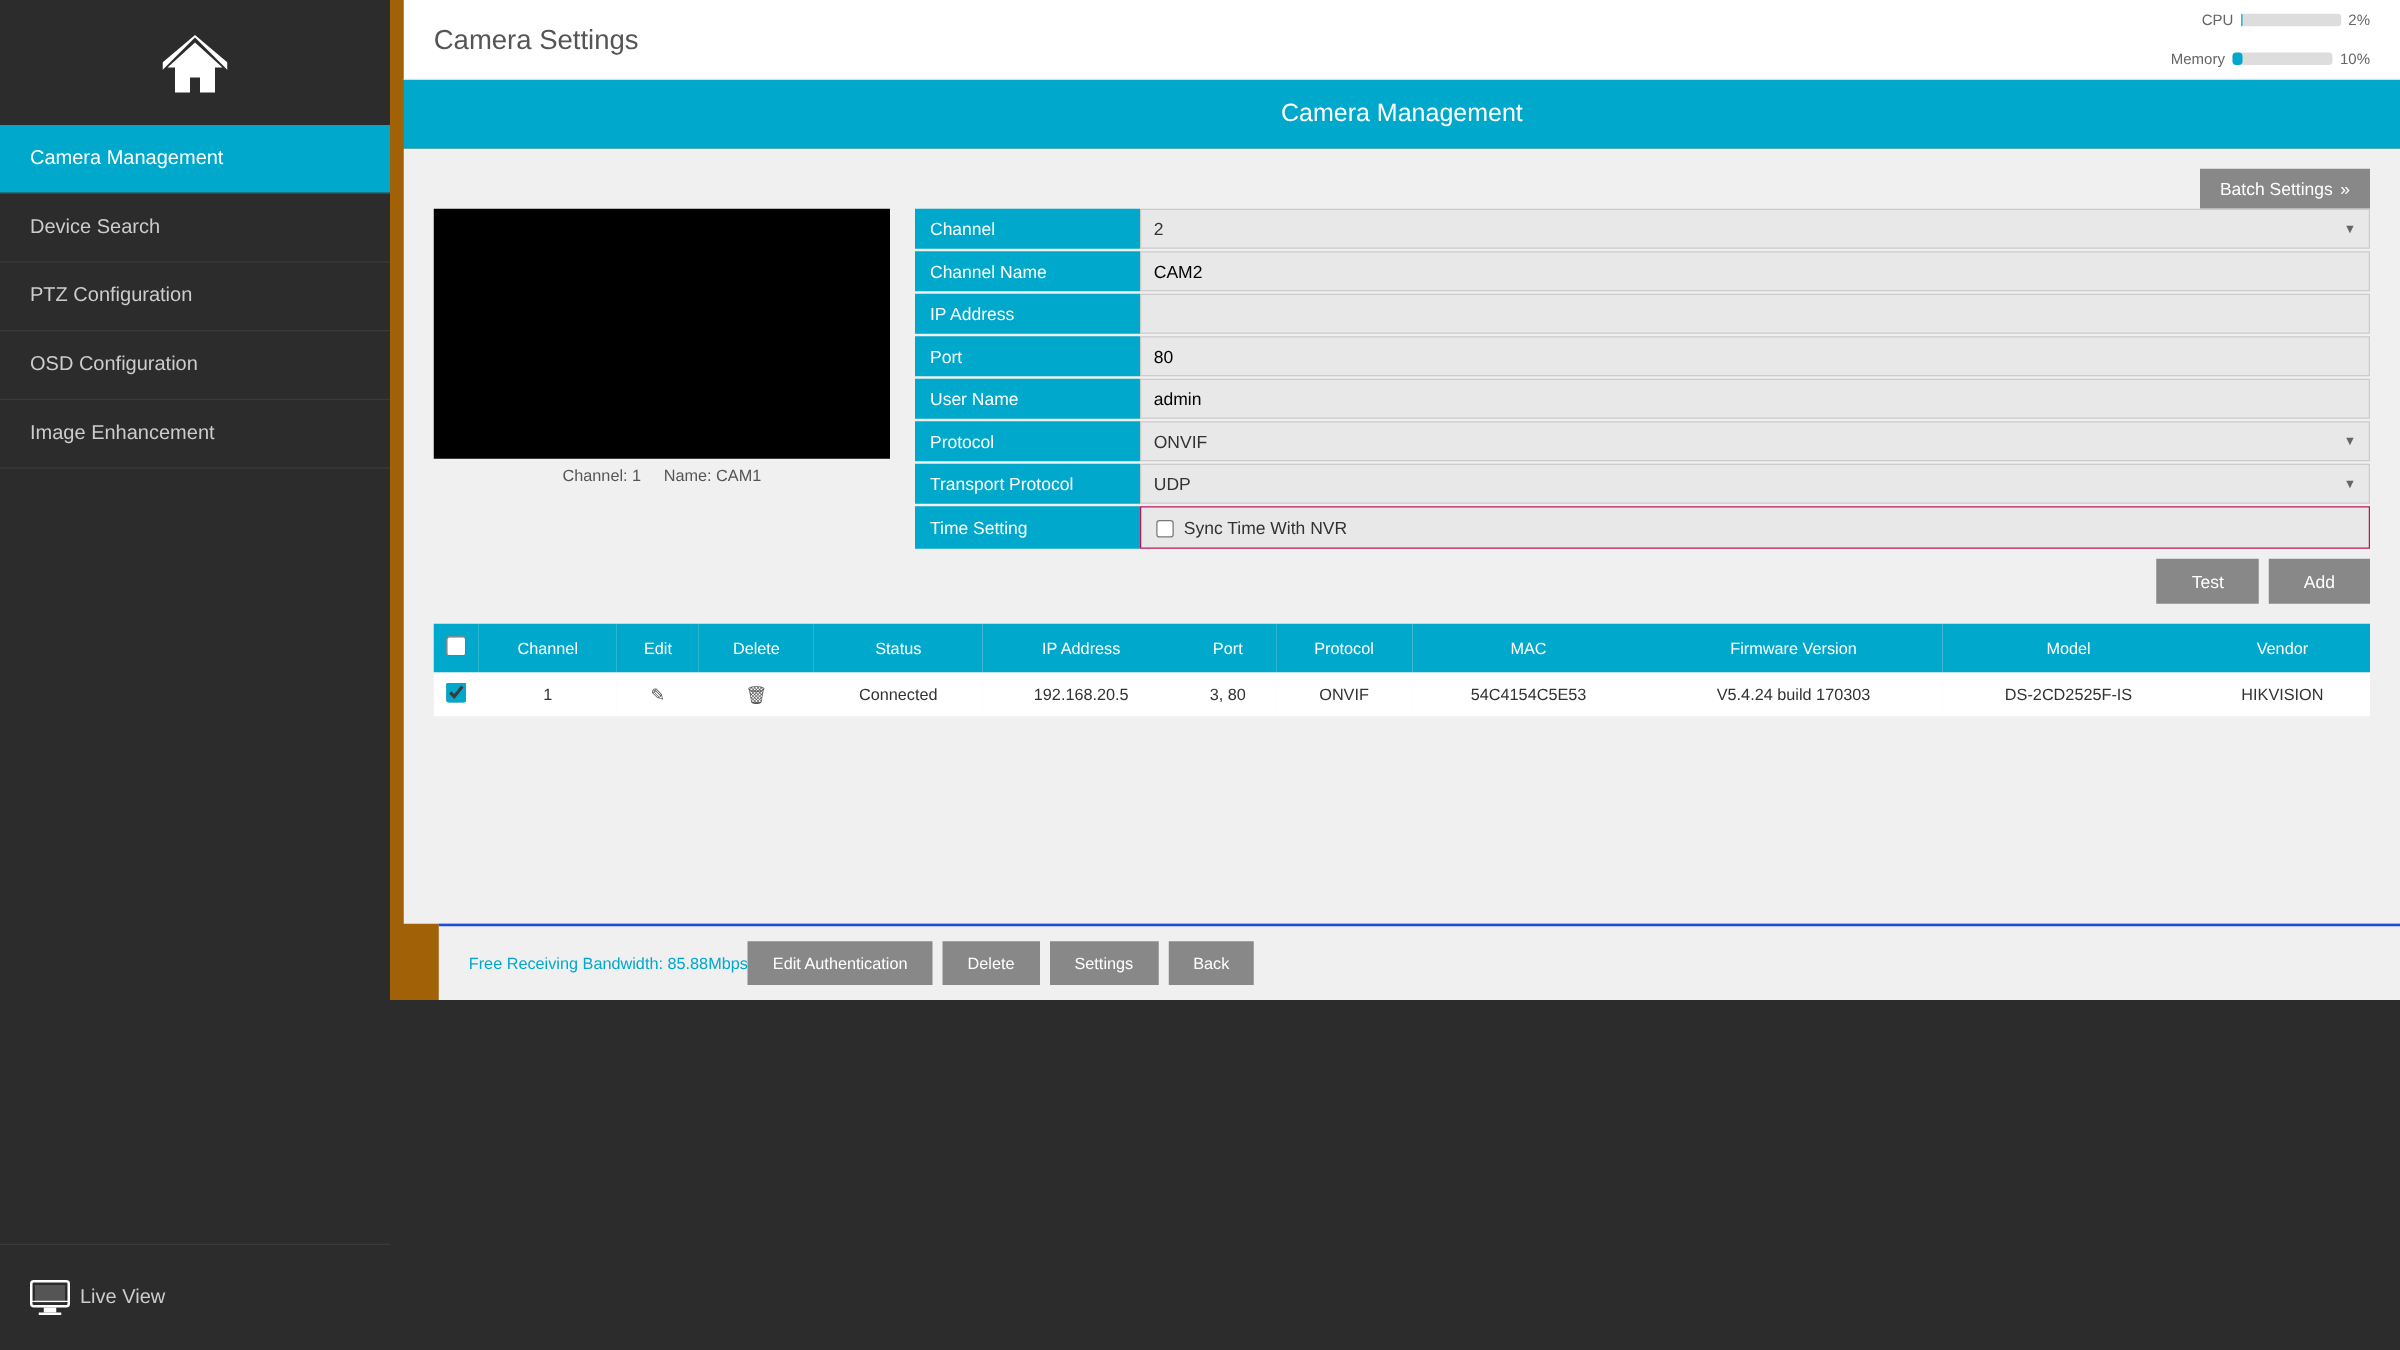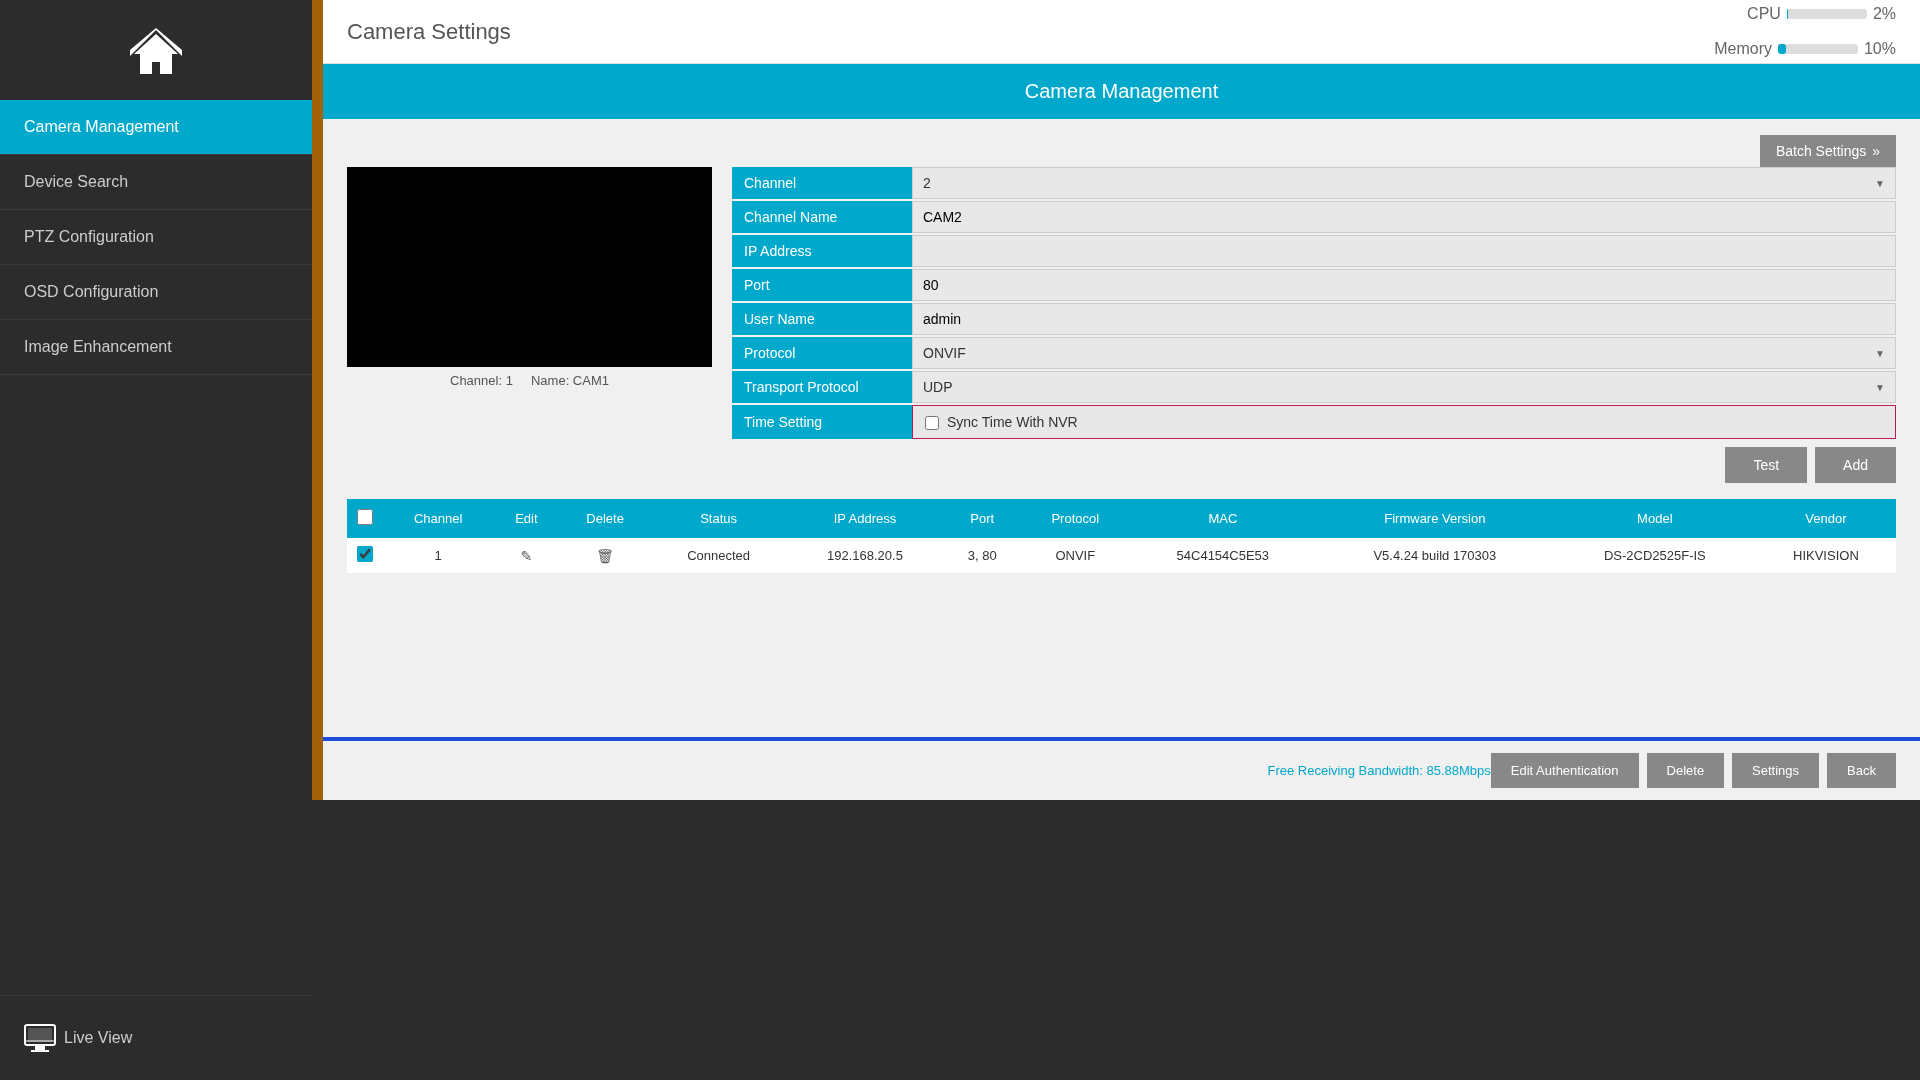--- a/index.html
+++ b/index.html
@@ -58,21 +58,21 @@
     .top-bar {
       background: #fff;
       padding: 0 24px;
       height: 64px;
       display: flex;
       align-items: center;
       justify-content: space-between;
       border-bottom: 1px solid #ddd;
     }
     .page-title { font-size: 22px; color: #555; font-weight: normal; }
-    .system-stats { display: flex; flex-direction: column; gap: 17px; align-items: flex-end; font-size: 16px; color: #666; }
+    .system-stats { display: flex; flex-direction: column; gap: 17px; align-items: flex-end; font-size: 12px; color: #666; }
     .stat-row { display: flex; align-items: center; gap: 6px; }
     .stat-bar-bg { width: 80px; height: 10px; background: #ddd; border-radius: 3px; }
     .stat-bar { height: 10px; background: #00a8cc; border-radius: 3px; }
 
     
     .section-header {
       background: #00a8cc;
       color: #fff;
       text-align: center;
       padding: 16px;
@@ -230,22 +230,23 @@
       font-size: 14px;
       color: #555;
     }
 
     
     .footer {
       background: #f0f0f0;
       padding: 12px 24px;
       display: flex;
       align-items: center;
-      justify-content: flex-end;
-      border-top: 4px solid #1d4ed8;
+      justify-content: flex-start;
+      border-top: 2px solid #1d4ed8;
+      margin-left: 28px;
     }
     .bandwidth-text { color: #00a8cc; font-size: 13px; }
     .footer-buttons { display: flex; gap: 8px; }
     .footer-btn {
       background: #888;
       color: #fff;
       border: none;
       padding: 10px 20px;
       font-size: 13px;
       cursor: pointer;

